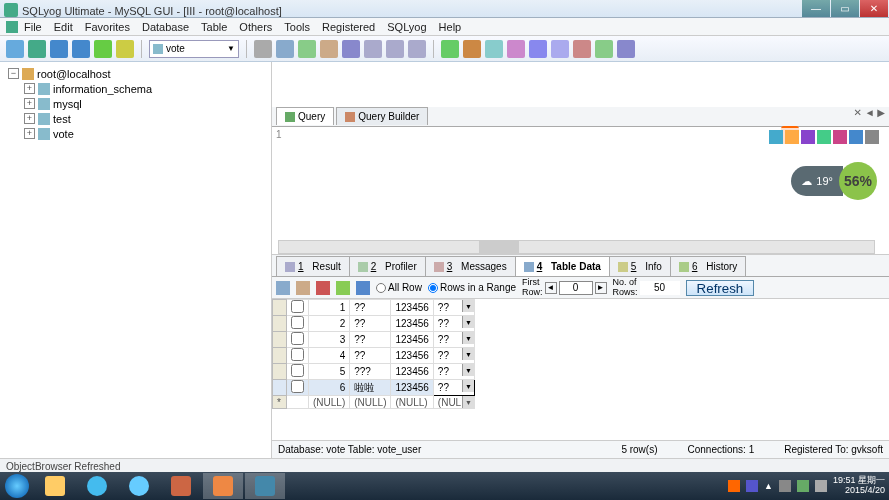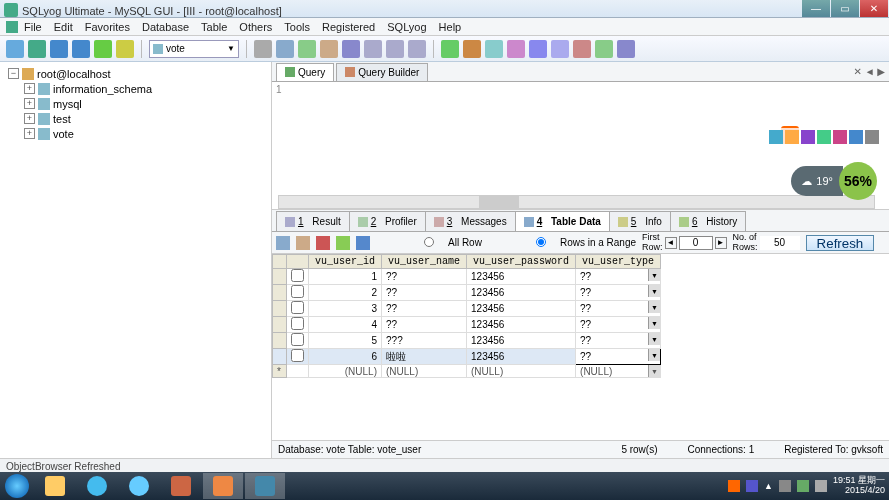--- a/index.html
+++ b/index.html
@@ -31,40 +31,40 @@
 .main { display: flex; height: 396px; }
 .sidebar { width: 272px; border-right: 1px solid #ccc; background:#fff; overflow:hidden; }
 .treeroot { padding: 4px; }
 .tnode { display:flex; align-items:center; height:15px; padding-left:4px; }
 .tnode.child { padding-left: 20px; }
 .texp { width:11px; height:11px; border:1px solid #888; display:flex; align-items:center; justify-content:center; font-size:9px; color:#555; margin-right:3px; line-height:1; }
 .ticon { width:12px; height:12px; background:#da5; margin-right:3px; }
 .ticon.db { background:#8bc; }
 
 .right { flex:1; display:flex; flex-direction:column; position:relative; }
-.tabs1 { height: 20px; display:flex; align-items:center; background:#f3f5f7; border-bottom:1px solid #aaa; padding-left:4px; gap:2px;}
+.tabs1 { height: 20px; display:flex; align-items:flex-start; background:#f3f5f7; border-bottom:1px solid #aaa; padding-left:4px; gap:2px;margin-top:45px;}
 .tab1 { height:18px; padding:2px 8px; border:1px solid #aaa; border-bottom:none; background:#fff; display:flex; align-items:center; font-size:10px; gap:3px;}
 .tab1.inactive { background:#e8ecf0; }
 .tab1 .ti { width:10px; height:10px; }
 .closepane { margin-left:auto; margin-right:4px; font-size:10px; color:#666; }
 
 .autocomplete { height:15px; font-size:10px; color:#333; padding:2px 6px; border-bottom:1px solid #ddd; }
 .editor { flex:0 0 128px; background:#fff; position:relative; border-bottom:1px solid #ccc; }
 .editor .lineno { position:absolute; left:4px; top:2px; color:#888; font-size:10px; }
 .editor .scrollbar { position:absolute; bottom:0; left:6px; right:14px; height:14px; background:#e6e6e6; border:1px solid #ccc; display:flex; }
 .editor .scrollbar .thumb { width:40px; height:100%; background:#ccc; margin-left:200px; }
 
 .tabs2 { height: 22px; display:flex; align-items:flex-end; background:#f3f5f7; border-bottom:1px solid #aaa; padding-left:4px; gap:0;}
 .tab2 { height:20px; padding:2px 8px; border:1px solid #aaa; border-bottom:none; background:#eef0f3; display:flex; align-items:center; font-size:10px; gap:3px; margin-right:-1px;}
 .tab2.active { background:#fff; font-weight:bold; }
 .tab2 .u { text-decoration:underline; }
 
 .tdtoolbar { height:22px; background:#f4f6f8; border-bottom:1px solid #ccc; display:flex; align-items:center; padding:0 4px; gap:6px; font-size:10px; }
 .tdtoolbar .ico { width:14px; height:14px; }
-.tdradio { display:flex; align-items:flex-start; gap:14px;margin-left:48px; }
+.tdradio { display:flex; align-items:flex-end; gap:2px; }
 .tdradio input { width:10px; height:10px; }
 .spin { display:flex; align-items:center; gap:2px; }
 .spin .lbl { font-size:9px; line-height:1.1; }
 .spin .arr { width:12px; height:12px; border:1px solid #888; display:flex; align-items:center; justify-content:center; font-size:8px; }
 .spin input { width:34px; height:14px; border:1px solid #888; font-size:10px; text-align:center; }
 .refbtn { height:16px; padding:0 10px; border:1px solid #58a; background:linear-gradient(#eef6ff,#cde4f9); color:#036; }
 
 .grid { flex:1; overflow:auto; background:#fff; position:relative; }
 table.data { border-collapse:collapse; font-size:10px; font-family: "Courier New", monospace; }
 table.data th { background:#ece9d8; border:1px solid #bbb; padding:1px 6px; text-align:left; font-weight:normal; height:14px; font-family: "Courier New", monospace; }
@@ -81,21 +81,21 @@
 .statusbar2 .fill { flex:1; }
 
 .objstatus { height:16px; background:#f0f2f4; border-top:1px solid #ccc; padding:0 6px; font-size:10px; color:#444; display:flex; align-items:center; }
 
 
 .floatbar { position:absolute; right:8px; top:128px; display:flex; gap:2px; background:rgba(255,255,255,.8); padding:2px; }
 .floatbar .fi { width:14px; height:14px; }
 .sogou { position:absolute; right:90px; top:126px; width:18px; height:18px; background:#f60; color:#fff; font-weight:bold; display:flex; align-items:center; justify-content:center; border-radius:3px; font-size:12px; }
 .weather { position:absolute; right:12px; top:162px; display:flex; align-items:center; }
 .weather .pill { background:#5a6a72; color:#fff; height:30px; border-radius:15px 0 0 15px; padding:0 10px; display:flex; align-items:center; font-size:11px; gap:4px; }
-.weather .circ { width:38px; height:38px; border-radius:50%; background:#8bc34a; color:#000000; display:flex; align-items:center; justify-content:center; font-size:14px; font-weight:bold; margin-left:-4px; }
+.weather .circ { width:38px; height:38px; border-radius:50%; background:#8bc34a; color:#404040; display:flex; align-items:center; justify-content:center; font-size:14px; font-weight:bold; margin-left:-4px; }
 
 
 .taskbar { position:absolute; bottom:0; left:0; right:0; height:28px; background:linear-gradient(#3a4a5a,#1a2a3a); display:flex; align-items:center; }
 .start { width:34px; height:28px; display:flex; align-items:center; justify-content:center; }
 .start .orb { width:24px; height:24px; border-radius:50%; background:radial-gradient(#6cf,#05a); }
 .tbitem { width:40px; height:26px; margin:0 1px; display:flex; align-items:center; justify-content:center; }
 .tbitem .ic { width:20px; height:20px; border-radius:3px; }
 .tbitem.active { background:rgba(255,255,255,.25); }
 .tray { margin-left:auto; display:flex; align-items:center; gap:6px; padding-right:4px; color:#fff; font-size:9px; }
 .tray .ti { width:12px; height:12px; }
@@ -247,28 +247,20 @@
         <span class="lbl" style="white-space:pre">No. of
 Rows:</span>
         <input style="width: 40px; border: none;" value="50">
       </div>
       <button class="refbtn">Refresh</button>
     </div>
 
     <div class="grid">
       <table class="data">
         <tbody>
-            <tr>
-          <th class="rowhdr"></th>
-          <th class="chk"></th>
-          <th style="width:60px">vu_user_id</th>
-          <th style="width:70px">vu_user_name</th>
-          <th style="width:90px">vu_user_password</th>
-          <th style="width:70px">vu_user_type</th>
-        </tr>
         <tr>
               <td class="rowhdr"></td>
               <td class="chk"><input type="checkbox" style=""></td>
               <td class="num">1</td>
               <td>??</td>
               <td>123456</td>
               <td class="combo-cell"><span>??</span><div class="carr">▼</div></td>
             </tr>
         <tr>
               <td class="rowhdr"></td>

